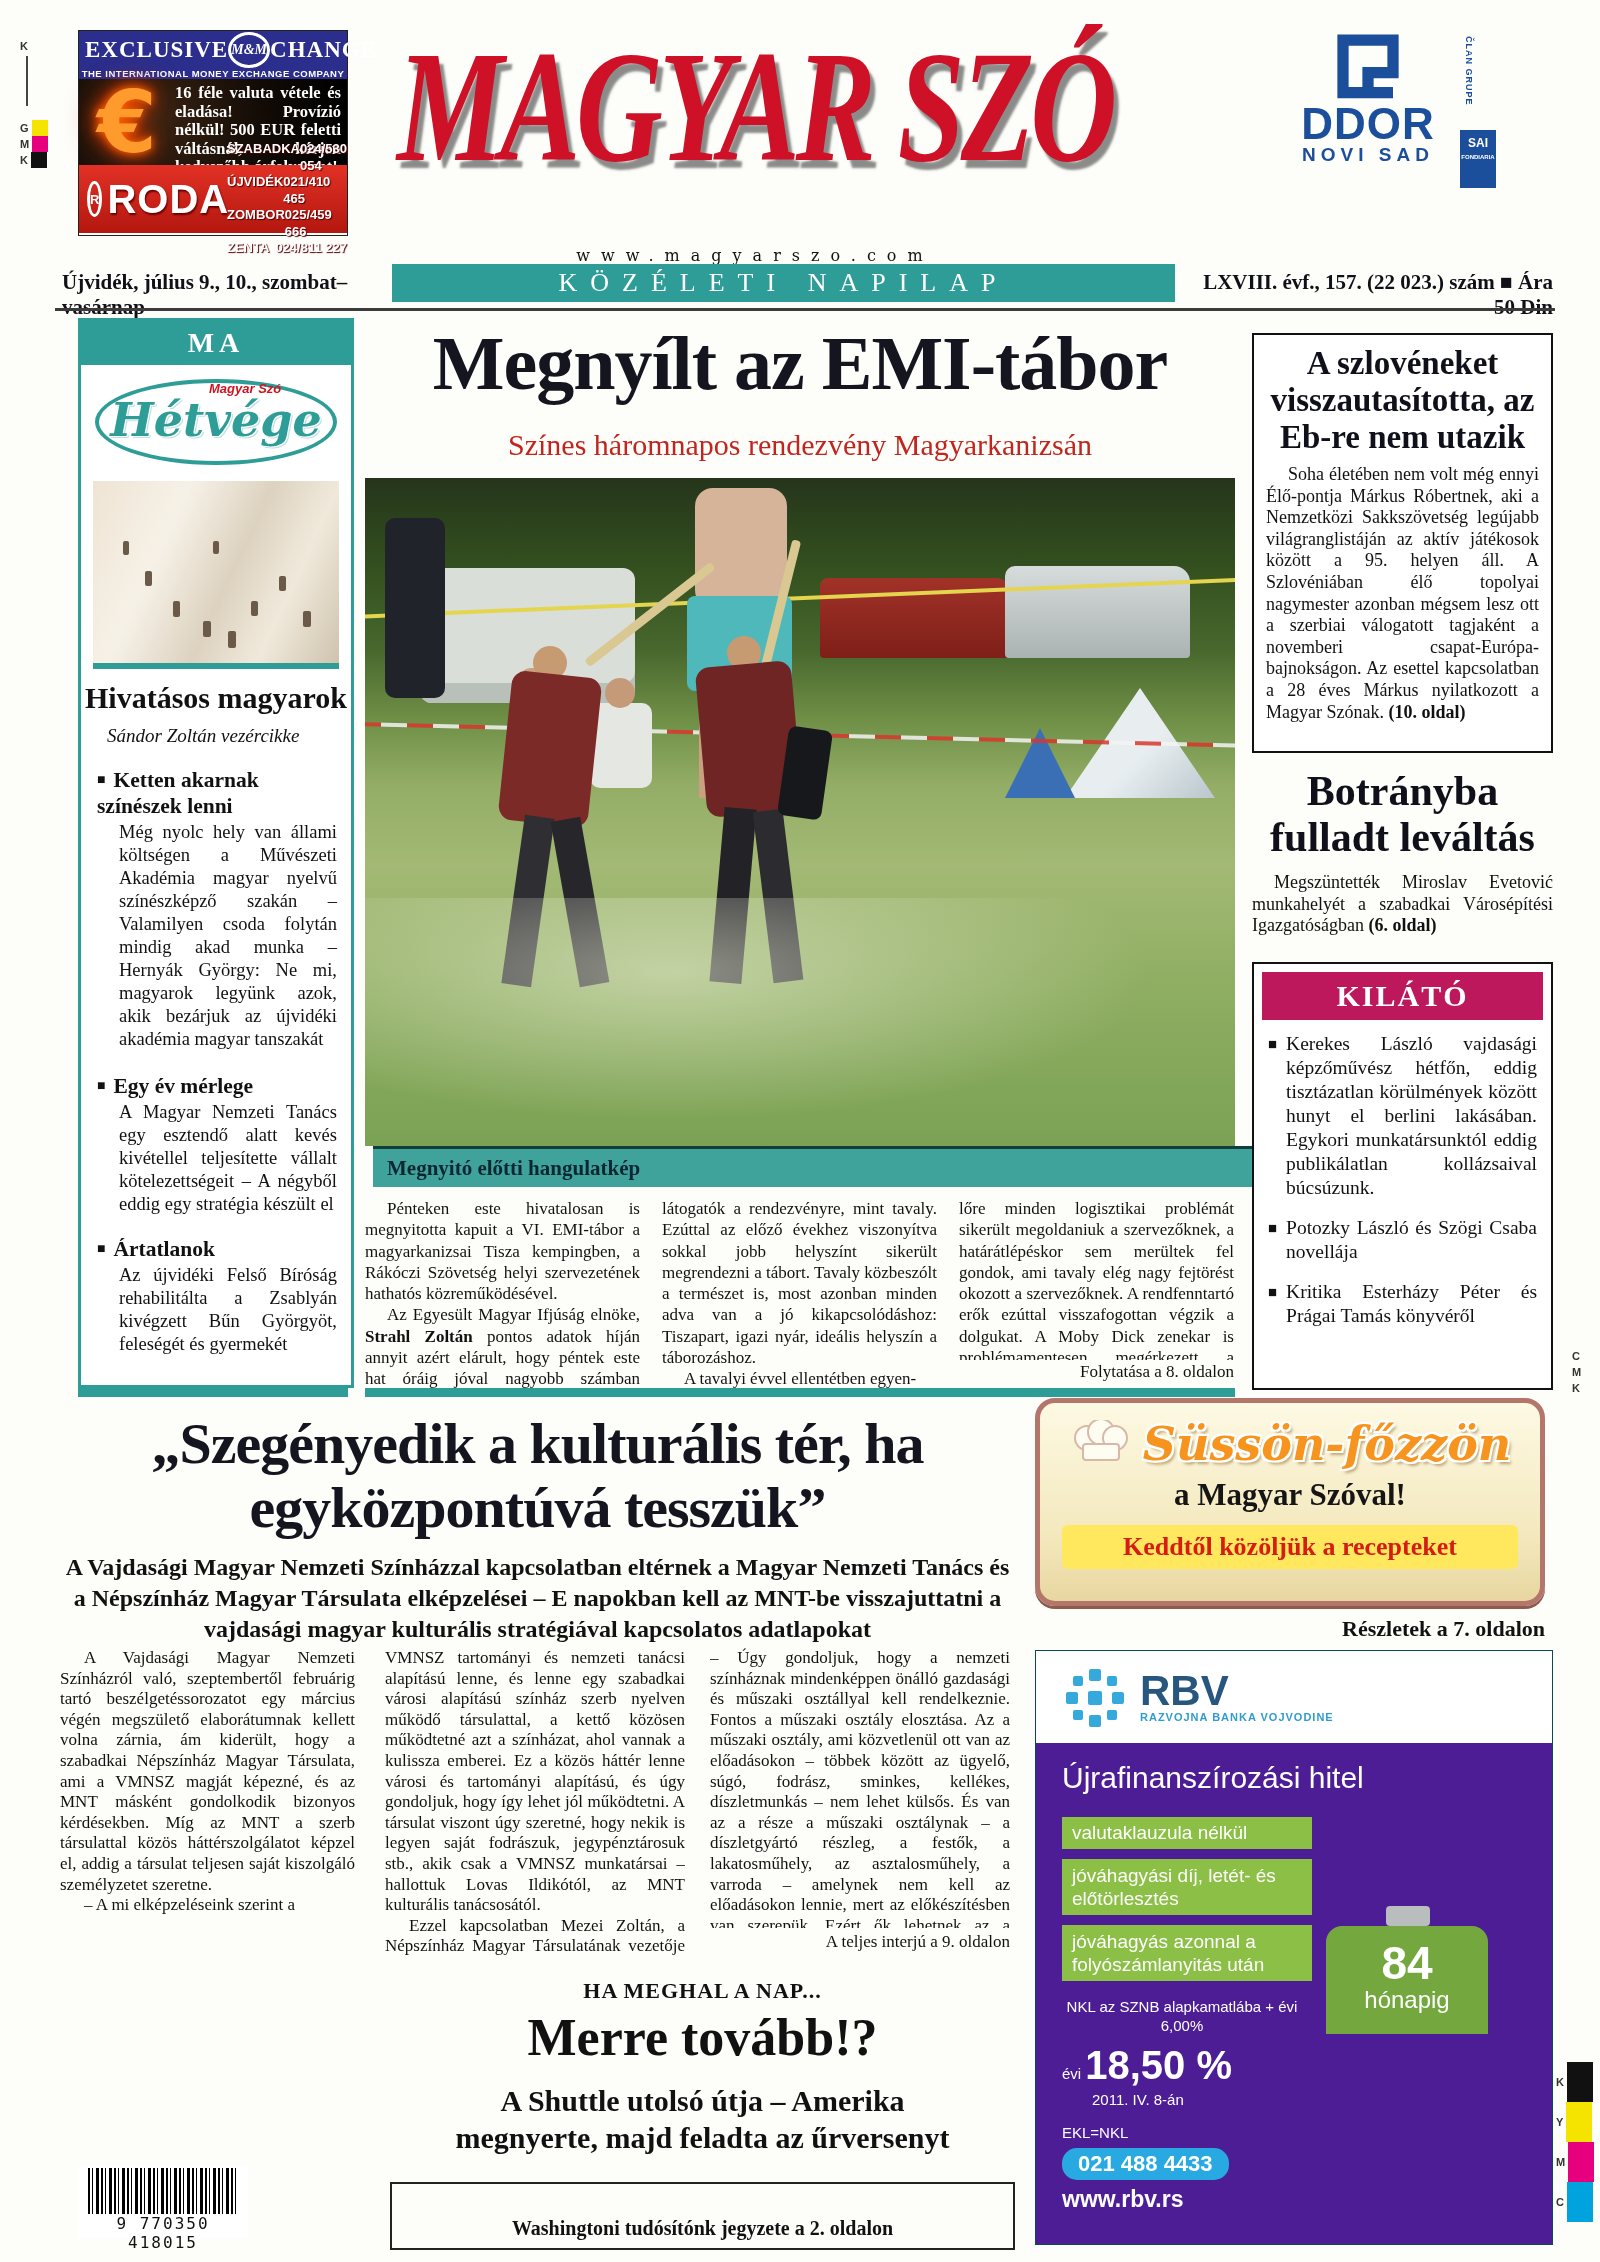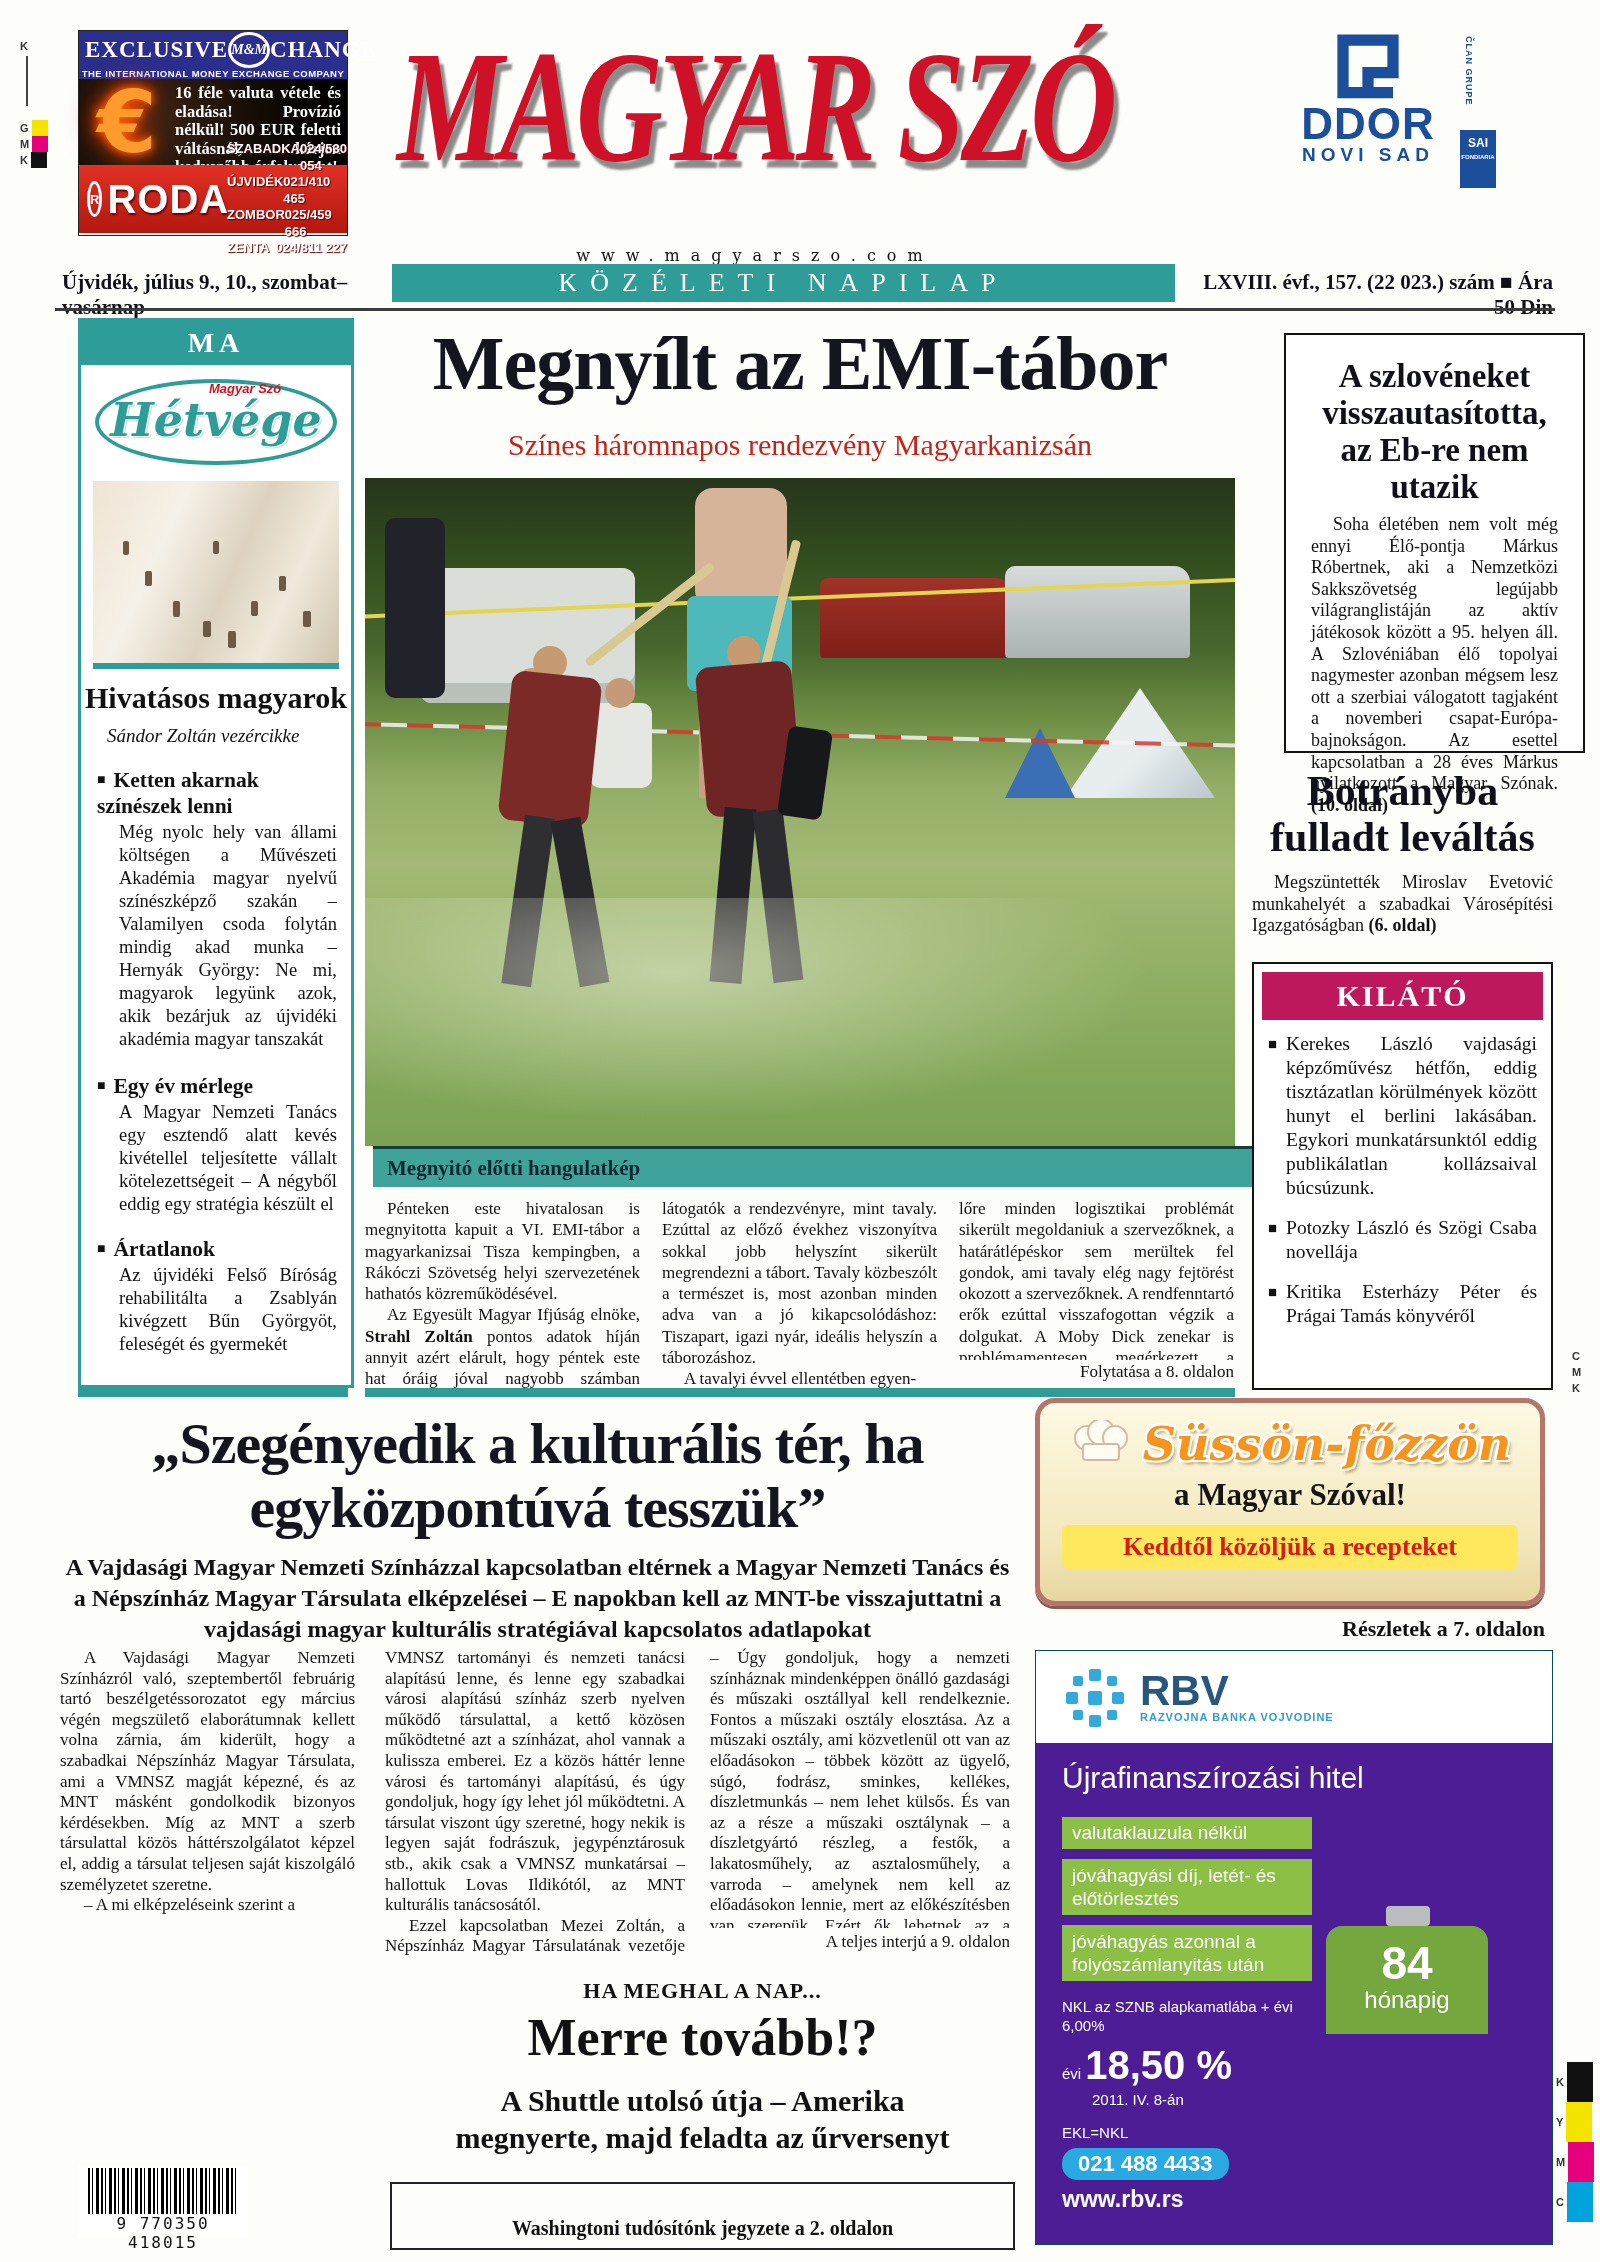--- a/index.html
+++ b/index.html
@@ -301,21 +301,21 @@
   </div>
   <div class="abs news just clip" style="left:662px;top:1198px;width:275px;height:190px;">
     <p style="text-indent:0;">látogatók a rendezvényre, mint tavaly. Ezúttal az előző évekhez viszonyítva sokkal jobb helyszínt sikerült megrendezni a tábort. Tavaly közbeszólt a természet is, most azonban minden adva van a jó kikapcsolódáshoz: Tiszapart, igazi nyár, ideális helyszín a táborozáshoz.</p>
     <p>A tavalyi évvel ellentétben egyen-</p>
   </div>
   <div class="abs news just clip" style="left:959px;top:1198px;width:275px;height:162px;">
     <p style="text-indent:0;">lőre minden logisztikai problémát sikerült megoldaniuk a szervezőknek, a határátlépéskor sem merültek fel gondok, ami tavaly elég nagy fejtörést okozott a szervezőknek. A rendfenntartó erők ezúttal visszafogottan végzik a dolgukat. A Moby Dick zenekar is problémamentesen megérkezett a helyszínre.</p>
   </div>
   <div class="abs more-line rt" style="left:959px;top:1362px;width:275px;">Folytatása a 8. oldalon</div>
 
-  <div class="abs box2" style="left:1252px;top:333px;width:301px;height:420px;padding:13px;box-sizing:border-box;margin-left:32px;">
+  <div class="abs box2" style="left:1252px;top:333px;width:301px;height:420px;padding:0;box-sizing:border-box;">
     <div class="chess-title ctr" style="margin:10px 8px 8px 8px;">A szlovéneket visszautasította, az Eb-re nem utazik</div>
     <div class="rc-body just" style="margin:4px 12px;">
       <p><span>Soha életében nem volt még ennyi Élő-pontja Márkus Róbertnek, aki a Nemzetközi Sakkszövetség legújabb világranglistáján az aktív játékosok között a 95. helyen áll. A Szlovéniában élő topolyai nagymester azonban mégsem lesz ott a szerbiai válogatott tagjaként a novemberi csapat-Európa-bajnokságon. Az esettel kapcsolatban a 28 éves Márkus nyilatkozott a Magyar Szónak. </span><span class="b">(10. oldal)</span></p>
     </div>
   </div>
 
   <div class="abs scandal-title ctr" style="left:1252px;top:768px;width:301px;">Botrányba fulladt leváltás</div>
   <div class="abs rc-body just" style="left:1252px;top:872px;width:301px;">
     <p><span>Megszüntették Miroslav Evetović munkahelyét a szabadkai Városépítési Igazgatóságban </span><span class="b">(6. oldal)</span></p>
   </div>
@@ -395,21 +395,21 @@
         <div class="rbv-bank">RAZVOJNA BANKA VOJVODINE</div>
       </div>
     </div>
 
     <div class="rbv-prod" style="margin:18px 0 0 26px;">Újrafinanszírozási hitel</div>
 
     <div class="rbv-band" style="margin:22px 0 0 26px;width:250px;box-sizing:border-box;">valutaklauzula nélkül</div>
     <div class="rbv-band" style="margin:10px 0 0 26px;width:250px;box-sizing:border-box;line-height:23px;">jóváhagyási díj, letét- és előtörlesztés</div>
     <div class="rbv-band" style="margin:10px 0 0 26px;width:250px;box-sizing:border-box;line-height:23px;">jóváhagyás azonnal a folyószámlanyitás után</div>
 
-    <div class="rbv-small" style="margin:16px 0 0 26px;width:240px;">NKL az SZNB alapkamatlába + évi 6,00%</div>
+    <div class="rbv-small" style="margin:16px 0 0 26px;width:240px;text-align:center;">NKL az SZNB alapkamatlába + évi 6,00%</div>
     <div style="margin:8px 0 0 26px;color:#fff;">
       <span class="rbv-small">évi</span>
       <span class="rbv-rate">18,50 %</span>
     </div>
     <div class="rbv-small" style="margin:2px 0 0 56px;">2011. IV. 8-án</div>
     <div class="rbv-small" style="margin:14px 0 0 26px;">EKL=NKL</div>
 
     <div style="margin:6px 0 0 26px;">
       <span class="rbv-pill">021 488 4433</span>
     </div>

